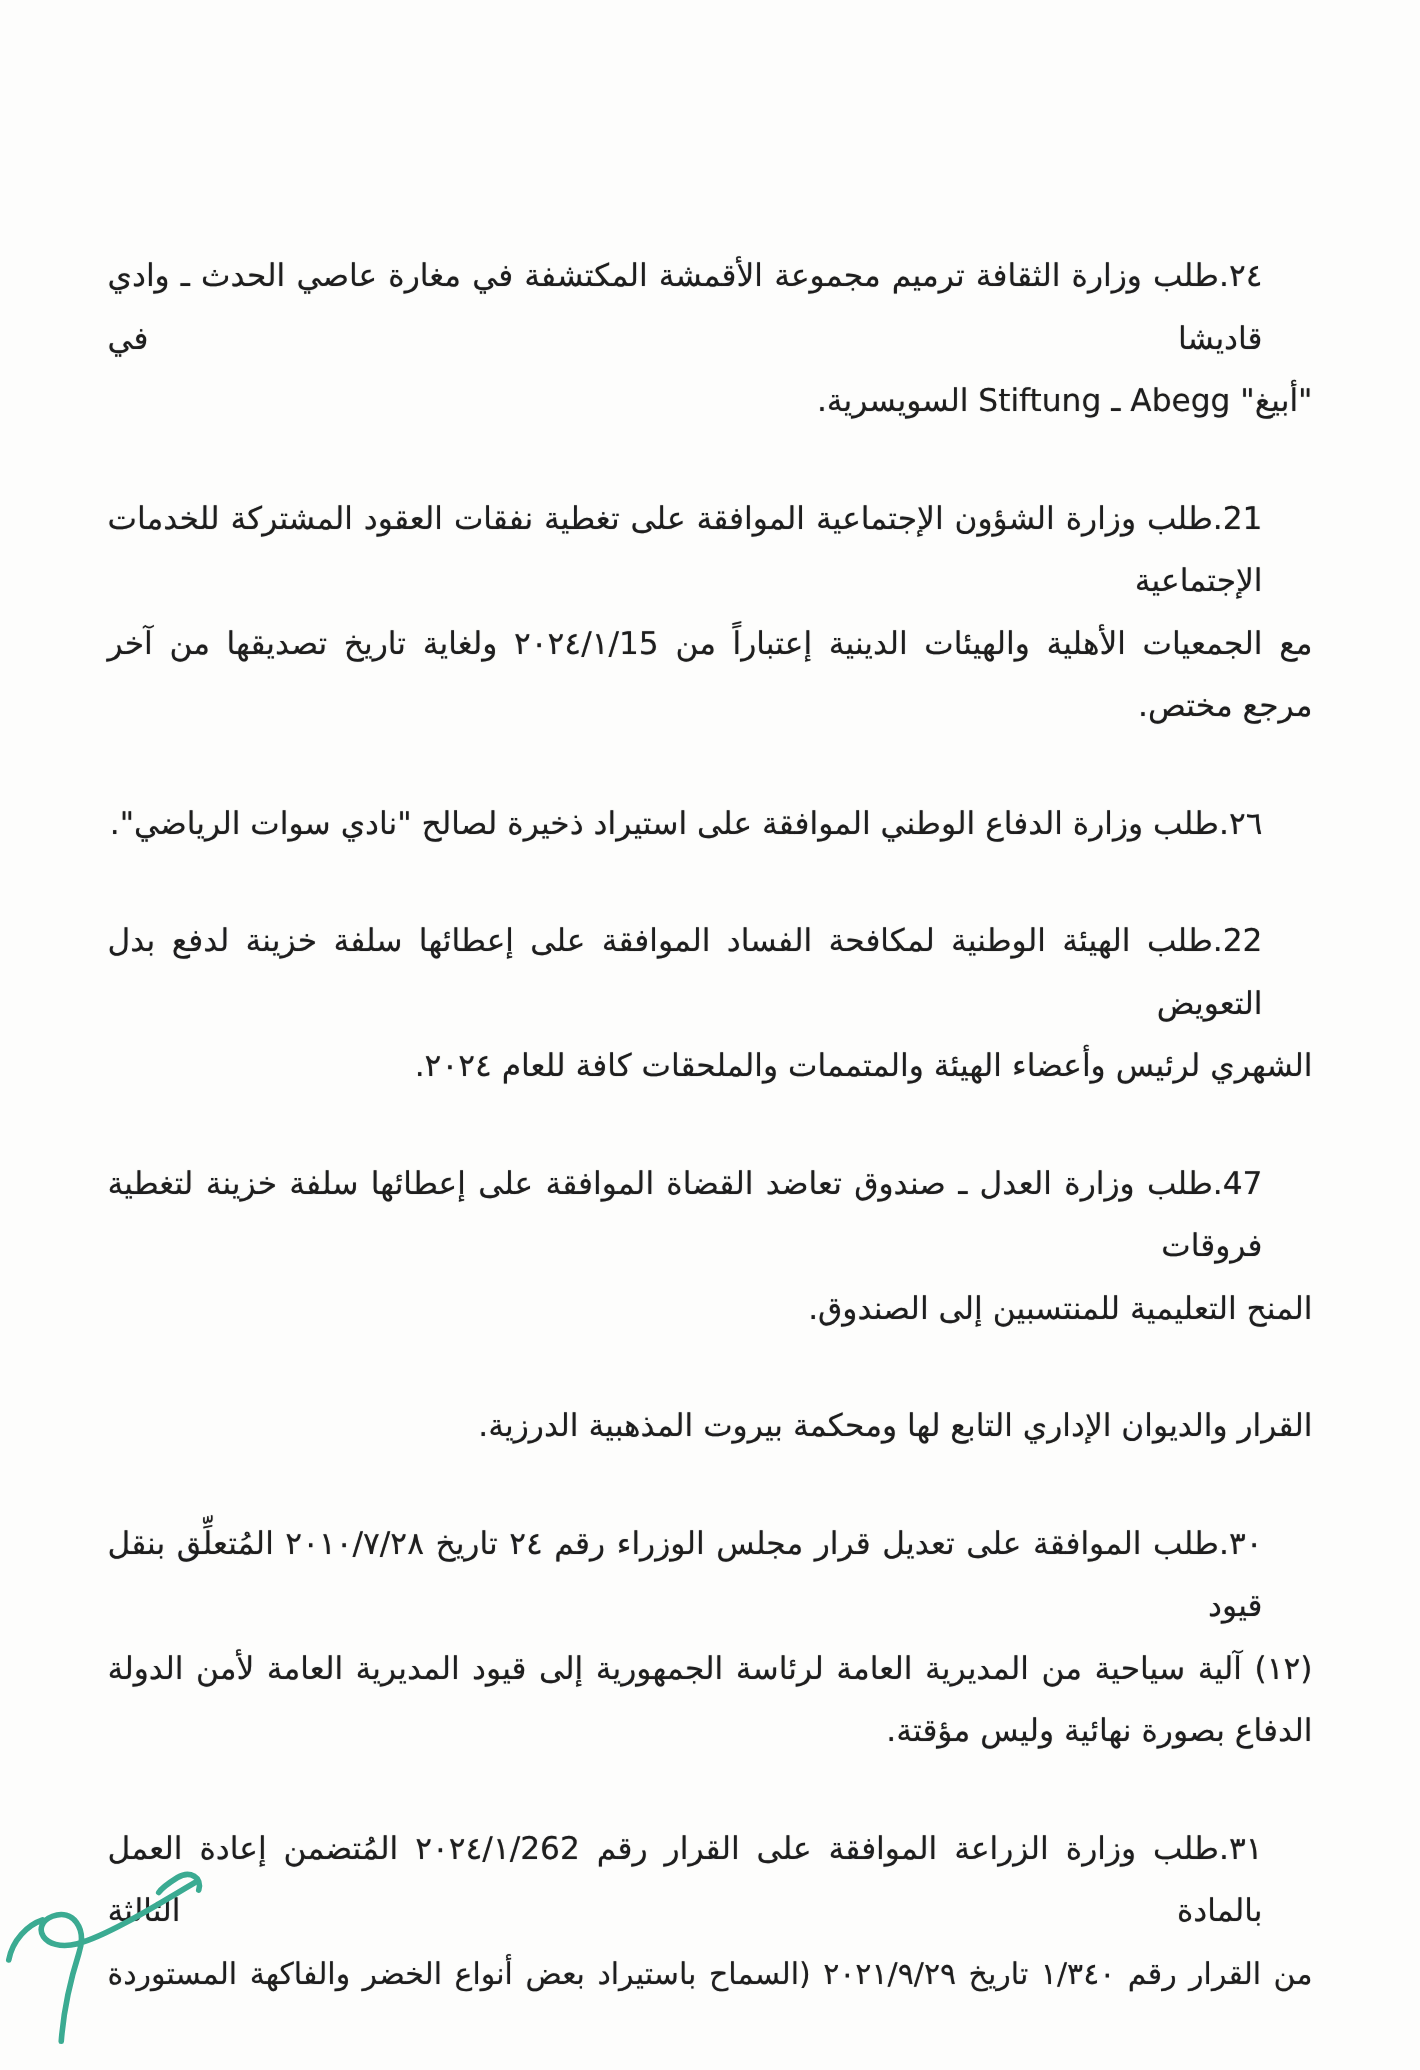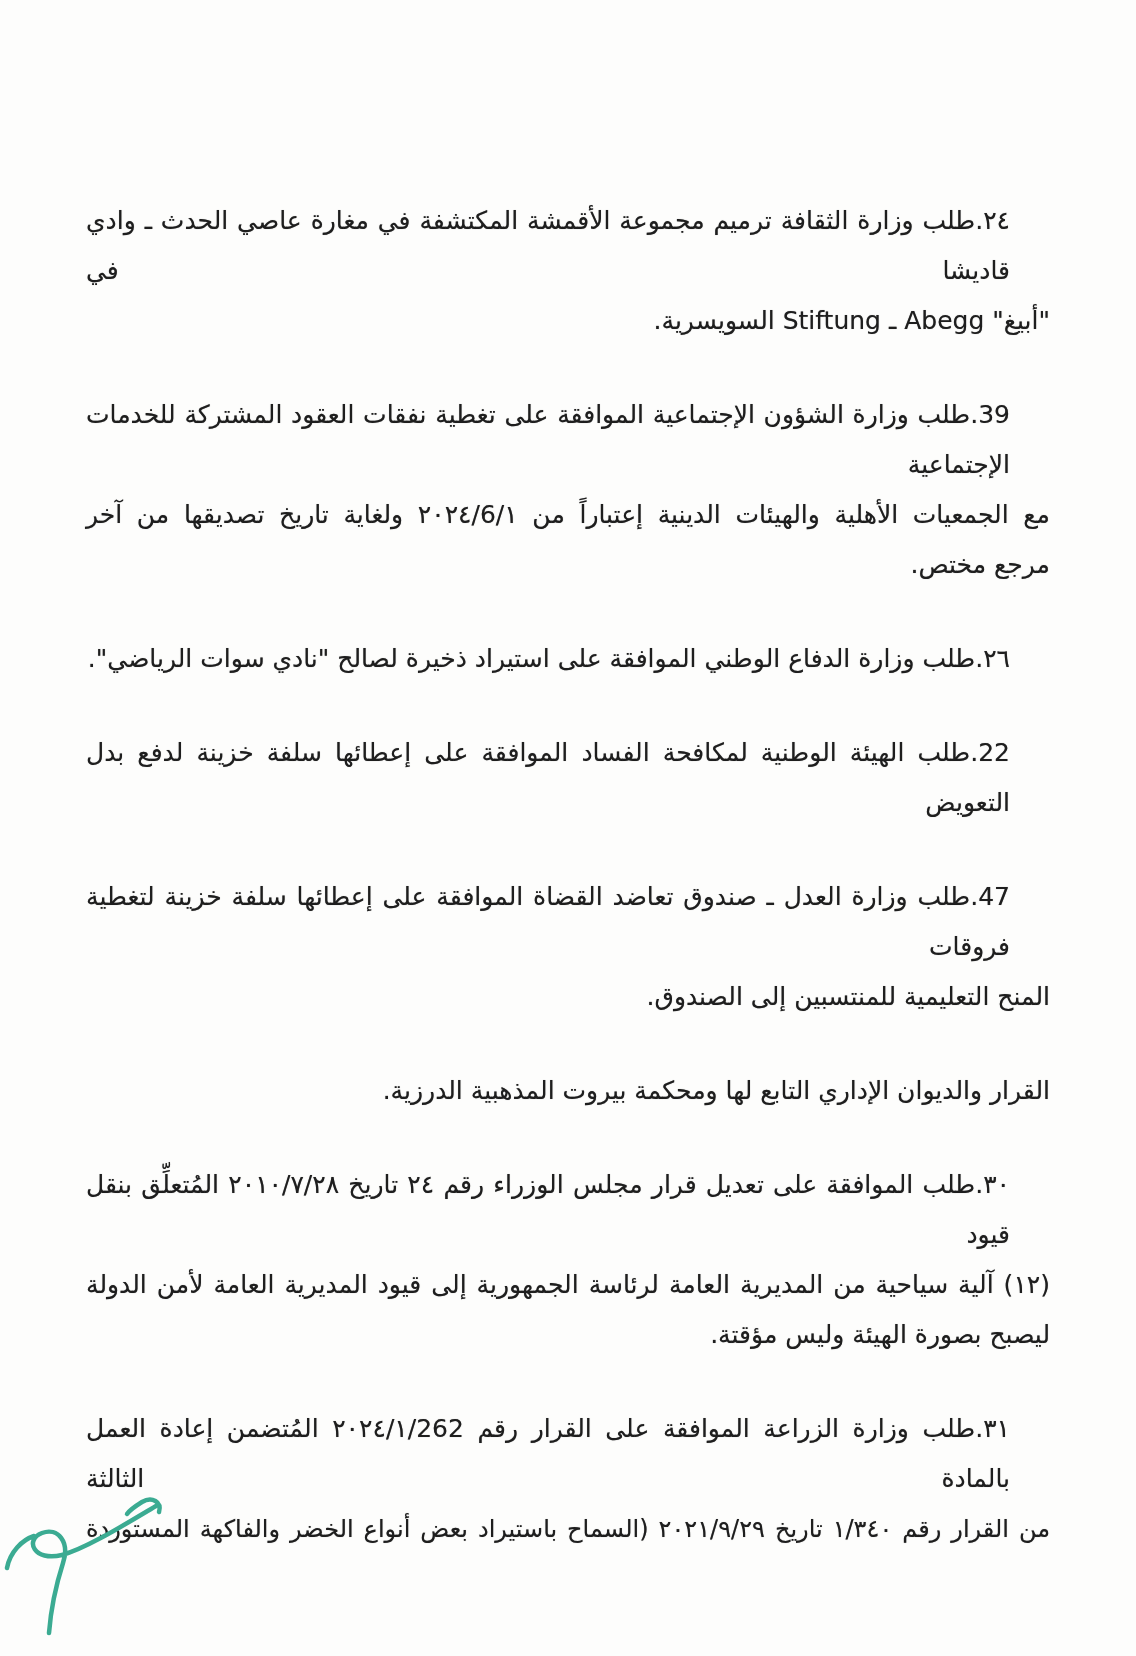--- a/index.html
+++ b/index.html
@@ -54,46 +54,47 @@
 
 <div class="page">
   <section class="doc" lang="ar" dir="rtl">
 
     <div class="item">
       <div class="line j first">٢٤.طلب وزارة الثقافة ترميم مجموعة الأقمشة المكتشفة في مغارة عاصي الحدث ـ وادي قاديشا في</div>
       <div class="line last">"أبيغ" Abegg ـ Stiftung السويسرية.</div>
     </div>
 
     <div class="item">
-      <div class="line j first">39.طلب وزارة الشؤون الإجتماعية الموافقة على تغطية نفقات العقود المشتركة للخدمات الإجتماعية</div>
-      <div class="line j">مع الجمعيات الأهلية والهيئات الدينية إعتباراً من ٢٠٢٤/6/١ ولغاية تاريخ تصديقها من آخر</div>
+      <div class="line j first">21.طلب وزارة الشؤون الإجتماعية الموافقة على تغطية نفقات العقود المشتركة للخدمات الإجتماعية</div>
+      <div class="line j">مع الجمعيات الأهلية والهيئات الدينية إعتباراً من ٢٠٢٤/١/15 ولغاية تاريخ تصديقها من آخر</div>
       <div class="line last">مرجع مختص.</div>
     </div>
 
     <div class="item">
       <div class="line last first">٢٦.طلب وزارة الدفاع الوطني الموافقة على استيراد ذخيرة لصالح "نادي سوات الرياضي".</div>
     </div>
 
     <div class="item">
       <div class="line j first">22.طلب الهيئة الوطنية لمكافحة الفساد الموافقة على إعطائها سلفة خزينة لدفع بدل التعويض</div>
+      <div class="line last">الشهري لرئيس وأعضاء الهيئة والمتممات والملحقات كافة للعام ٢٠٢٤.</div>
     </div>
 
     <div class="item">
       <div class="line j first">47.طلب وزارة العدل ـ صندوق تعاضد القضاة الموافقة على إعطائها سلفة خزينة لتغطية فروقات</div>
       <div class="line last">المنح التعليمية للمنتسبين إلى الصندوق.</div>
     </div>
 
     <div class="item">
       <div class="line last">القرار والديوان الإداري التابع لها ومحكمة بيروت المذهبية الدرزية.</div>
     </div>
 
     <div class="item">
       <div class="line j first">٣٠.طلب الموافقة على تعديل قرار مجلس الوزراء رقم ٢٤ تاريخ ٢٠١٠/٧/٢٨ المُتعلِّق بنقل قيود</div>
       <div class="line j">(١٢) آلية سياحية من المديرية العامة لرئاسة الجمهورية إلى قيود المديرية العامة لأمن الدولة</div>
-      <div class="line last">ليصبح بصورة الهيئة وليس مؤقتة.</div>
+      <div class="line last">الدفاع بصورة نهائية وليس مؤقتة.</div>
     </div>
 
     <div class="item">
       <div class="line j first">٣١.طلب وزارة الزراعة الموافقة على القرار رقم ٢٠٢٤/١/262 المُتضمن إعادة العمل بالمادة الثالثة</div>
       <div class="line j small">من القرار رقم ١/٣٤٠ تاريخ ٢٠٢١/٩/٢٩ (السماح باستيراد بعض أنواع الخضر والفاكهة المستوردة</div>
 
     </div>
 
   </section>
 

